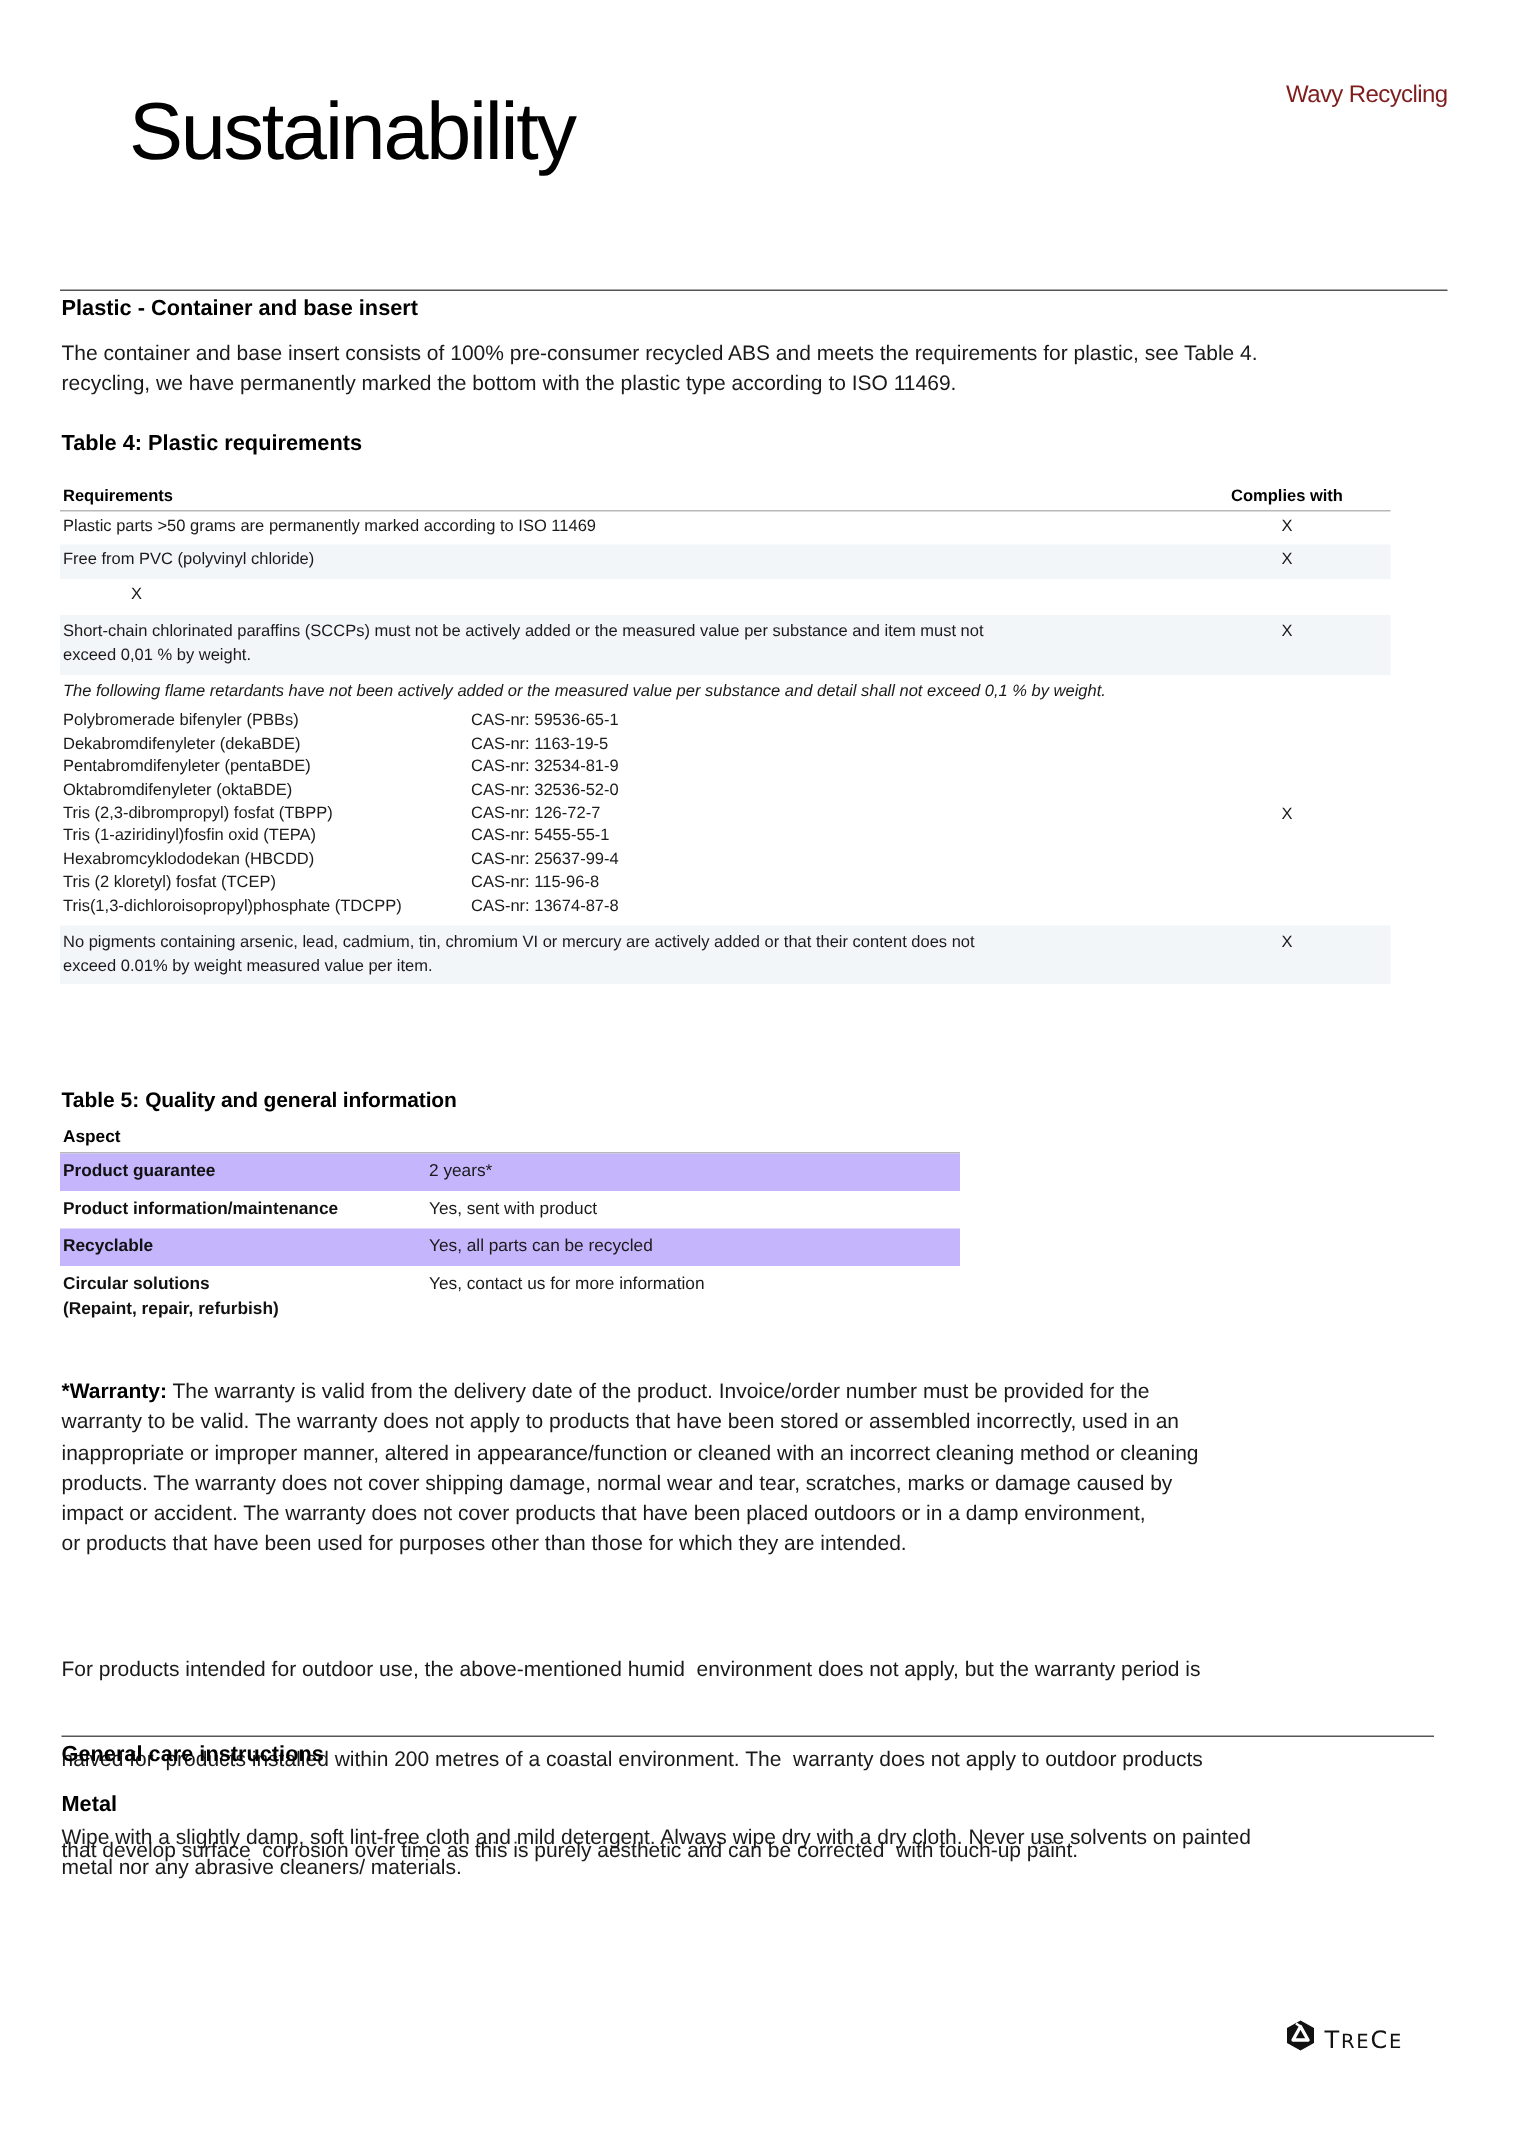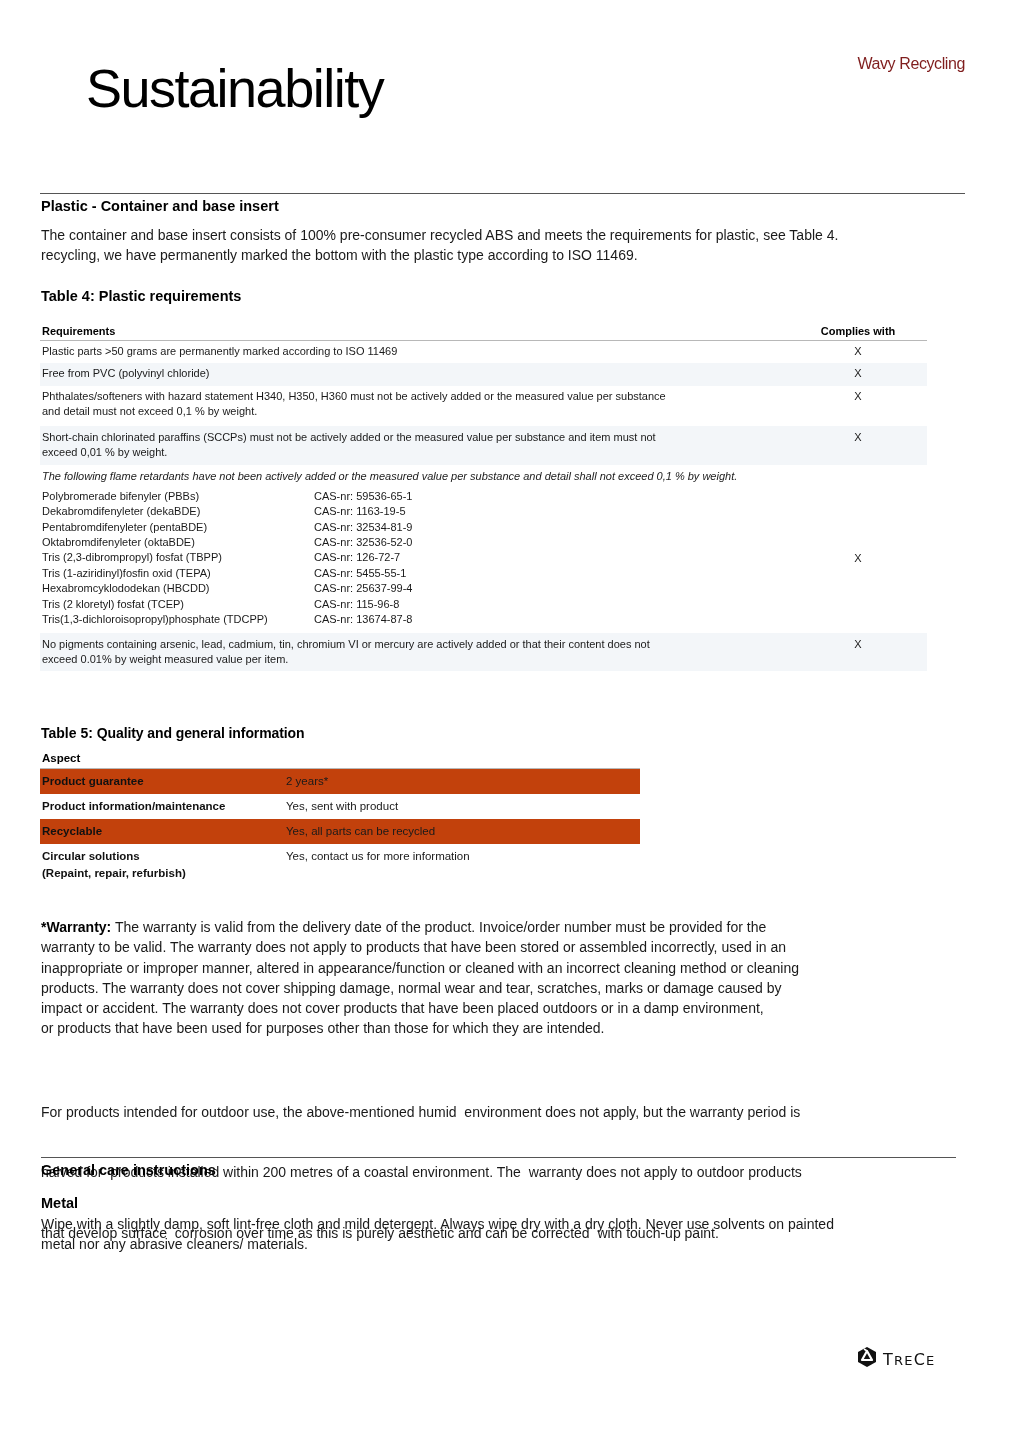--- a/index.html
+++ b/index.html
@@ -61,21 +61,21 @@
     .t5-title span.rest { font-weight: 700; letter-spacing: -0.1px; }
     .t5 {
       position: absolute; left: 40px; top: 749px; width: 600px;
       font-size: 11.5px; color: #1a1a1a;
     }
     .t5-head {
       height: 20px; line-height: 18px; font-weight: 700; color: #000;
       border-bottom: 1px solid #b8b8b8; padding-left: 2px;
     }
     .t5-row { display: flex; padding: 4px 0 4px 0; line-height: 17px; }
-    .t5-row.alt { background: #c2410c; align-items: flex-end; }
+    .t5-row.alt { background: #c4b5fd; align-items: flex-end; }
     .t5-row .k { width: 246px; font-weight: 700; color: #111; padding-left: 2px; }
     .t5-row .v { flex: 1; }
     .warranty-label { font-weight: 700; color: #000; }
     .logo {
       position: absolute; left: 856px; top: 1346px; display: flex; align-items: center; gap: 5px;
     }
     .logo-word {
       font-family: "DejaVu Sans", sans-serif; font-weight: 400; font-size: 16px;
       letter-spacing: 1.2px; color: #111;
     }
@@ -102,21 +102,20 @@
   </div>
   <div class="t4-row" style="padding:3px 0 4px 0;">
     <div class="c1">Plastic parts &gt;50 grams are permanently marked according to ISO 11469</div>
     <div class="c2">X</div>
   </div>
   <div class="t4-row alt" style="padding:3px 0 4px 0;">
     <div class="c1">Free from PVC (polyvinyl chloride)</div>
     <div class="c2">X</div>
   </div>
   <div class="t4-row" style="padding:3px 0 6px 0;">
-    <div class="c1">Phthalates/softeners with hazard statement H340, H350, H360 must not be actively added or the measured value per substance and detail must not exceed 0,1 % by weight.</div>
     <div class="c2">X</div>
   </div>
   <div class="t4-row alt" style="padding:4px 0 5px 0;">
     <div class="c1">Short-chain chlorinated paraffins (SCCPs) must not be actively added or the measured value per substance and item must not exceed 0,01 % by weight.</div>
     <div class="c2">X</div>
   </div>
   <div class="t4-row" style="padding:4px 0 2px 0;font-style:italic;">
     <div class="c1 wide">The following flame retardants have not been actively added or the measured value per substance and detail shall not exceed 0,1 % by weight.</div>
   </div>
   <div class="fr-block">

